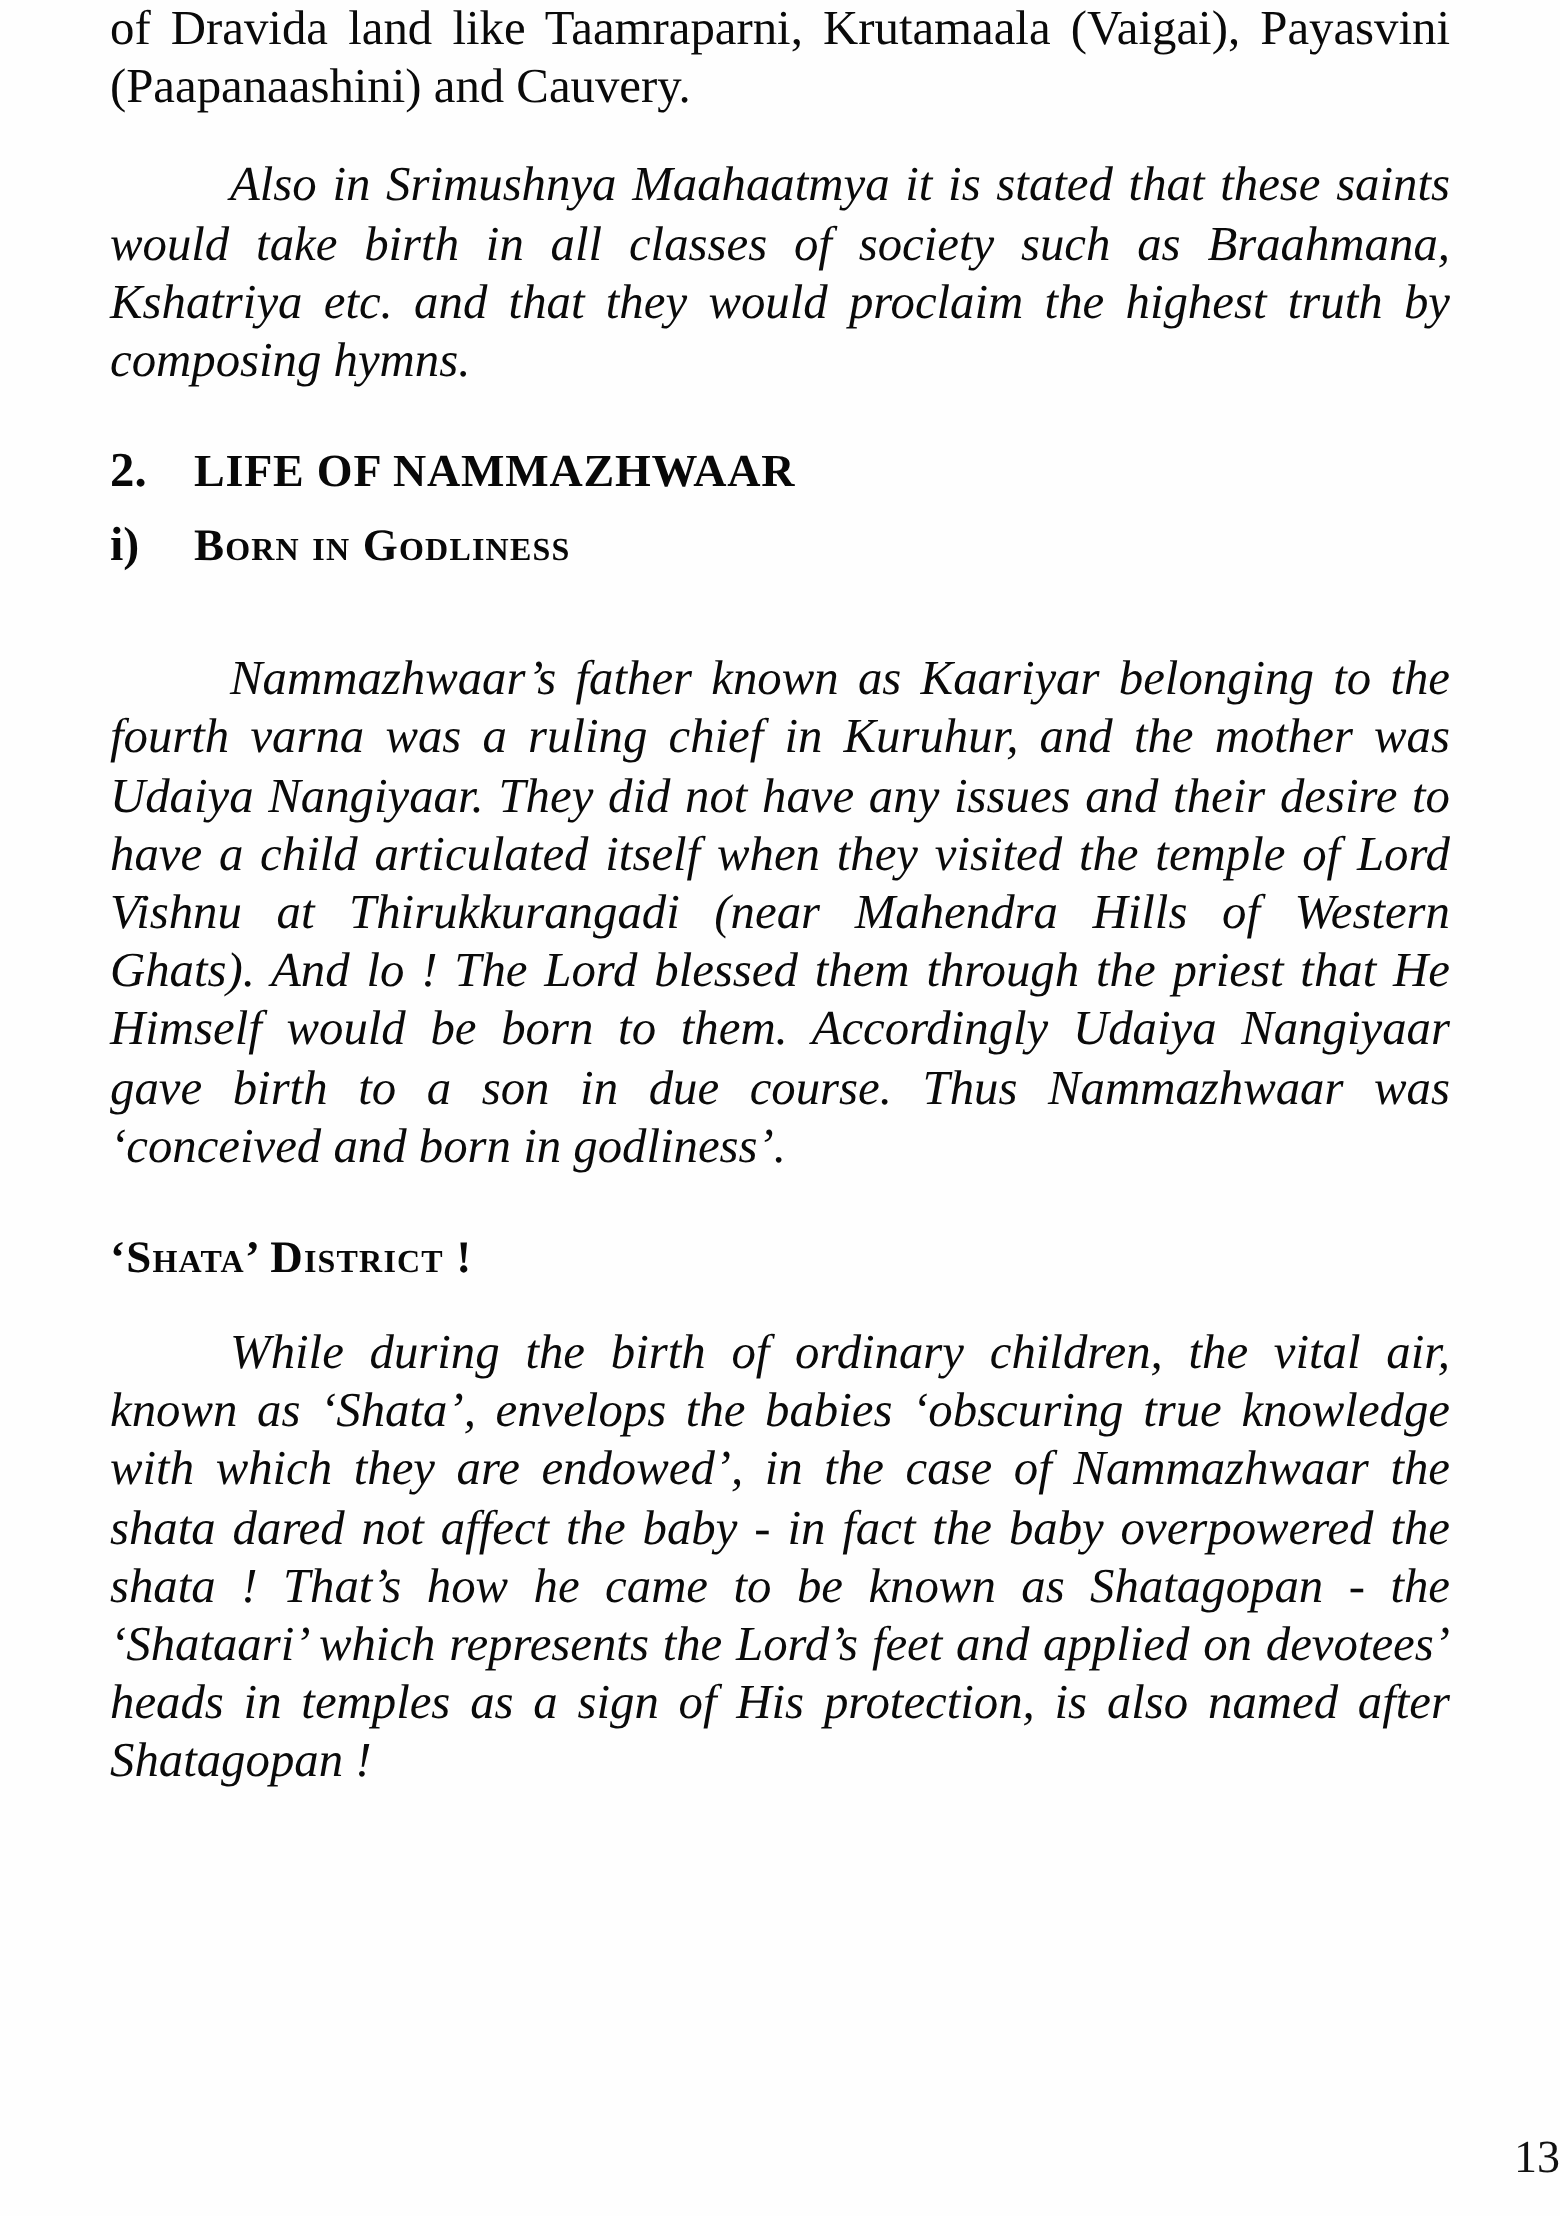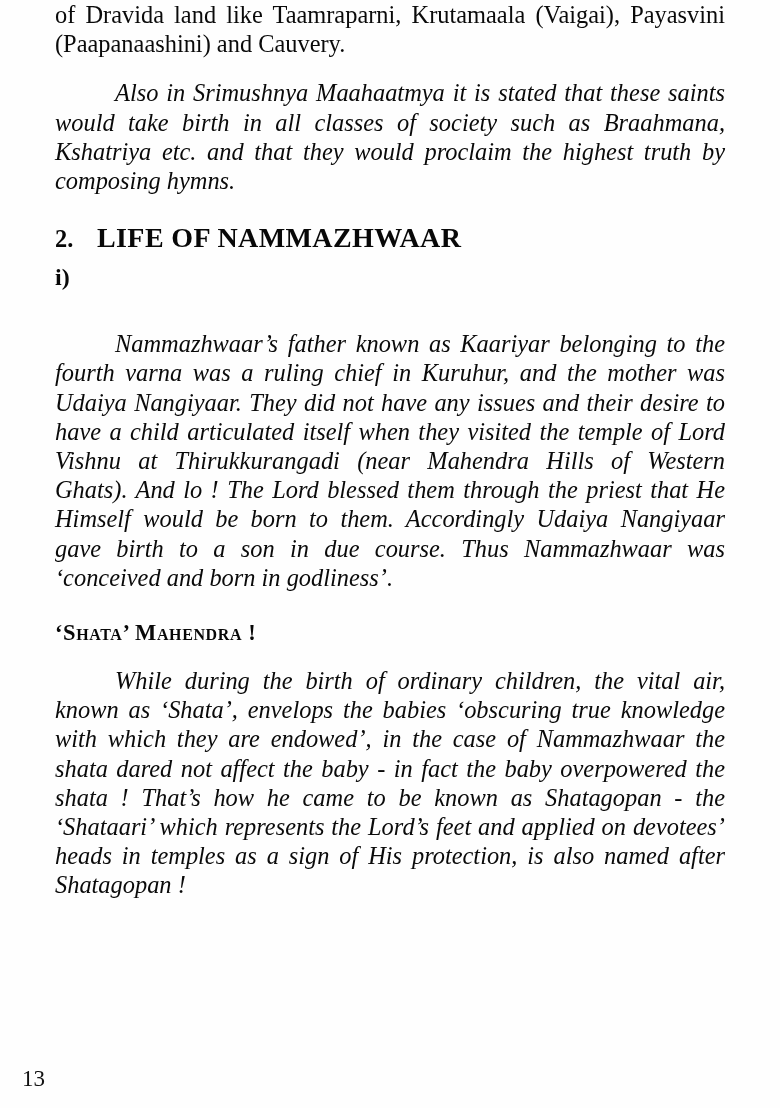--- a/index.html
+++ b/index.html
@@ -53,21 +53,21 @@
     align-items: baseline;
     color: #080808;
   }
   .heading-num {
     flex: 0 0 auto;
     width: 42px;
     font-size: 24.4px;
     font-weight: bold;
   }
   .heading-main-text {
-    font-size: 28px;
+    font-size: 23px;
     font-weight: bold;
     letter-spacing: 0.4px;
   }
   .sub-num {
     flex: 0 0 auto;
     width: 42px;
     font-size: 24px;
     font-weight: bold;
   }
   .sub-text {
@@ -81,21 +81,21 @@
     font-weight: bold;
     font-variant: small-caps;
     letter-spacing: 0.6px;
     color: #080808;
   }
   .page-number {
     position: absolute;
     left: 0;
     right: 0;
     top: 1066px;
-    text-align: left;
+    text-align: right;
     font-size: 23px;
     color: #111111;
     padding-left: 22px;
   }
 </style>
 </head>
 <body>
 
 <div class="page">
   <div class="content">
@@ -110,32 +110,33 @@
 
     <div class="heading-row">
       <span class="heading-num">2.</span>
       <span class="heading-main-text">LIFE OF NAMMAZHWAAR</span>
     </div>
 
     <div class="gap-heading-mid"></div>
 
     <div class="heading-row">
       <span class="sub-num">i)</span>
+      <span class="sub-text">Born in Godliness</span>
     </div>
 
     <div class="gap-after-sub"></div>
 
 
     <div class="gap-para"></div>
 
     <p class="body-para indent">Nammazhwaar’s father known as Kaariyar belonging to the fourth varna was a ruling chief in Kuruhur, and the mother was Udaiya Nangiyaar. They did not have any issues and their desire to have a child articulated itself when they visited the temple of Lord Vishnu at Thirukkurangadi (near Mahendra Hills of Western Ghats). And lo ! The Lord blessed them through the priest that He Himself would be born to them. Accordingly Udaiya Nangiyaar gave birth to a son in due course. Thus Nammazhwaar was ‘conceived and born in godliness’.</p>
 
     <div class="gap-before-shata"></div>
 
-    <div class="shata-heading">‘Shata’ Mahendra !</div>
+    <div class="shata-heading">‘Shata’ District !</div>
 
     <div class="gap-after-shata"></div>
 
     <p class="body-para indent">While during the birth of ordinary children, the vital air, known as ‘Shata’, envelops the babies ‘obscuring true knowledge with which they are endowed’, in the case of Nammazhwaar the shata dared not affect the baby - in fact the baby overpowered the shata ! That’s how he came to be known as Shatagopan - the ‘Shataari’ which represents the Lord’s feet and applied on devotees’ heads in temples as a sign of His protection, is also named after Shatagopan !</p>
 
   </div>
 
   <div class="page-number">13</div>
 </div>
 

